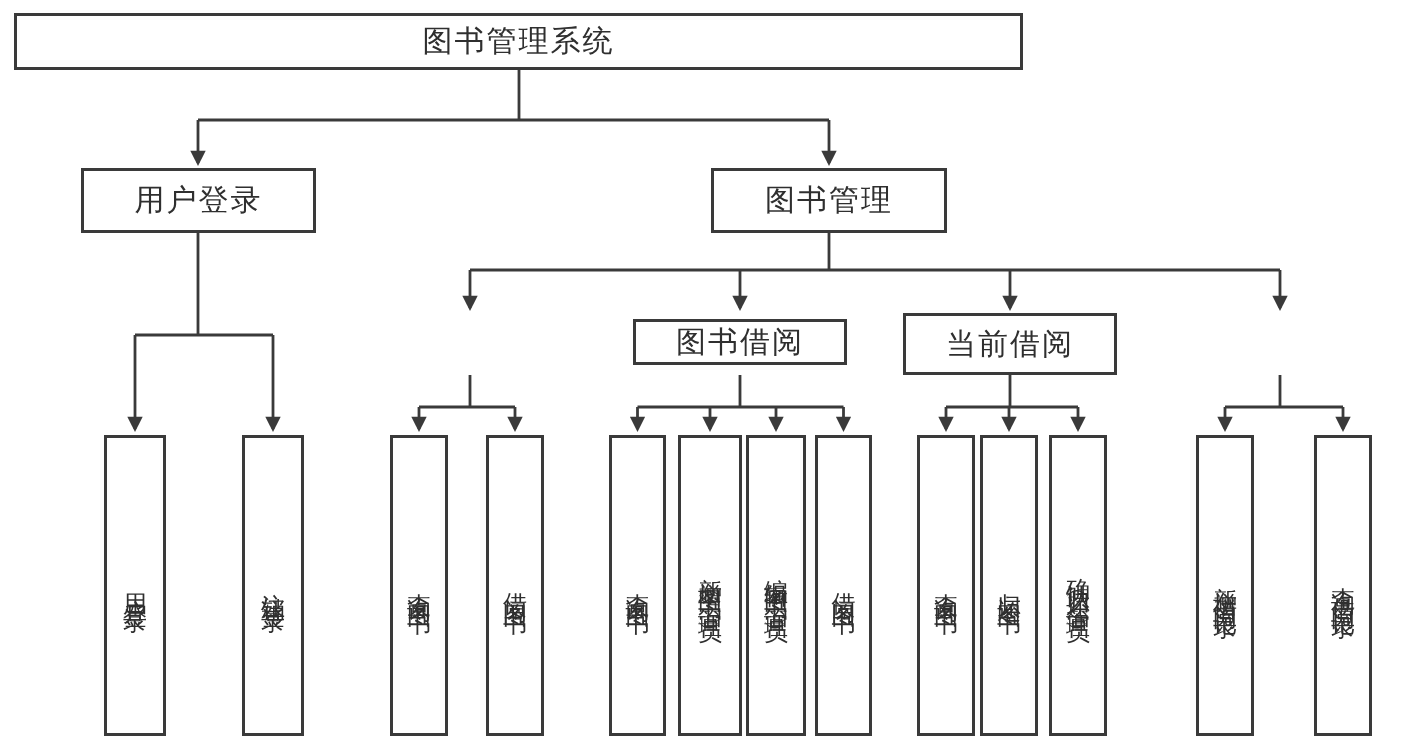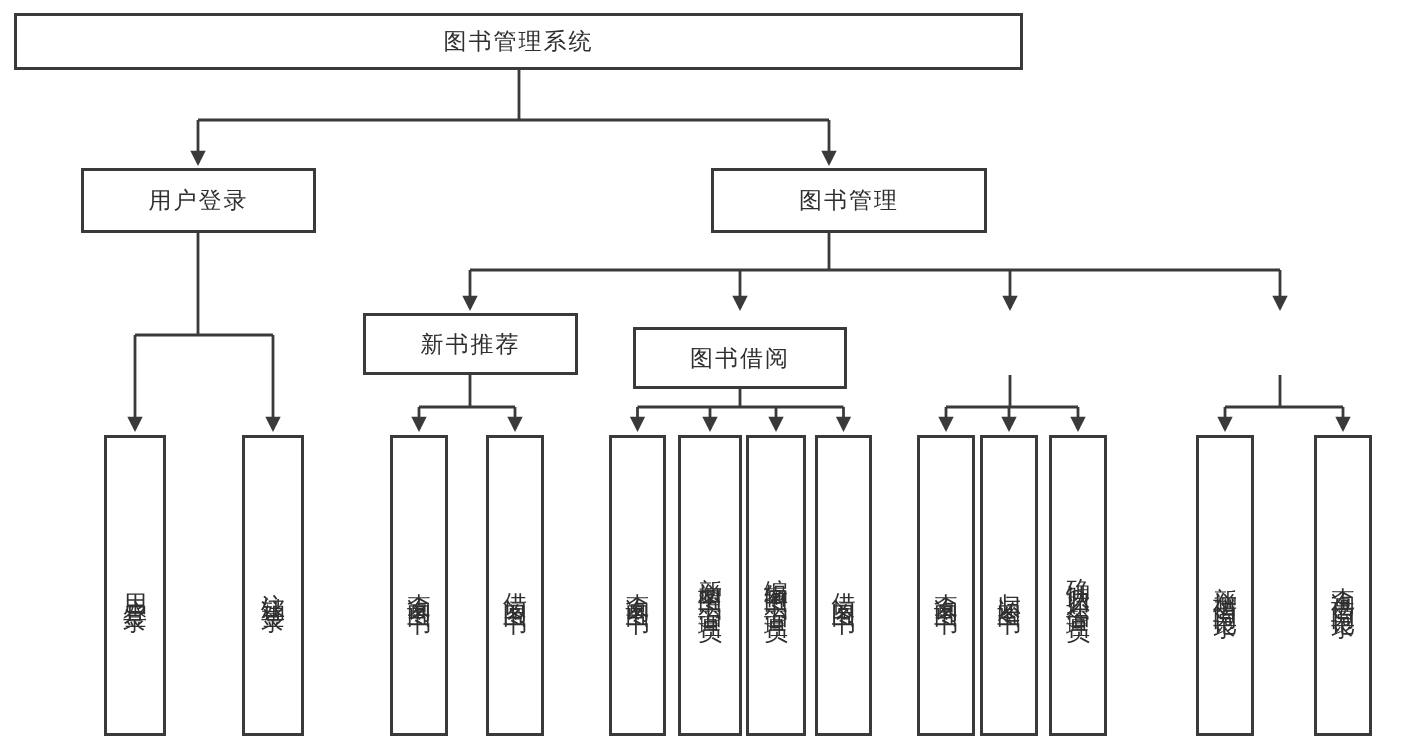--- a/index.html
+++ b/index.html
@@ -37,39 +37,39 @@
     position: absolute;
     box-sizing: border-box;
     border: 3px solid var(--line);
     background: var(--background);
     display: flex;
     align-items: center;
     justify-content: center;
     color: var(--text);
   }
   .h-node {
-    font-size: 23px;
+    font-size: 30px;
     letter-spacing: 2px;
     white-space: nowrap;
   }
   .v-node {
     writing-mode: vertical-rl;
     text-orientation: mixed;
     font-size: 24px;
     letter-spacing: 6px;
     line-height: 1;
     top: 435px;
     height: 301px;
   }
   
   .n-root            { left: 14px;   top: 13px;  width: 1009px; height: 57px; }
   .n-user-login      { left: 81px;   top: 168px; width: 235px;  height: 65px; }
-  .n-book-mgmt       { left: 711px;  top: 168px; width: 276px;  height: 65px; }
+  .n-book-mgmt       { left: 711px;  top: 168px; width: 236px;  height: 65px; }
   .n-new-book        { left: 363px;  top: 313px; width: 215px;  height: 62px; }
-  .n-book-borrow     { left: 633px;  top: 327px; width: 214px;  height: 62px; }
+  .n-book-borrow     { left: 633px;  top: 319px; width: 214px;  height: 46px; }
   .n-cur-borrow      { left: 903px;  top: 313px; width: 214px;  height: 62px; }
   .n-borrow-rec      { left: 1173px; top: 313px; width: 214px;  height: 62px; }
   .n-leaf-login      { left: 104px;  width: 62px; }
   .n-leaf-logout     { left: 242px;  width: 62px; }
   .n-leaf-query1     { left: 390px;  width: 58px; }
   .n-leaf-borrow1    { left: 486px;  width: 58px; }
   .n-leaf-query2     { left: 609px;  width: 57px; }
   .n-leaf-add-book   { left: 678px;  width: 64px; }
   .n-leaf-edit-book  { left: 746px;  width: 60px; }
   .n-leaf-borrow2    { left: 815px;  width: 57px; }
@@ -131,22 +131,22 @@
       <line class="seg" marker-end="url(#arrowhead)" x1="1225" y1="407" x2="1225" y2="429"></line>
       <line class="seg" marker-end="url(#arrowhead)" x1="1343" y1="407" x2="1343" y2="429"></line>
     </g>
   </svg>
 
   <div class="node h-node n-root">图书管理系统</div>
 
   <div class="node h-node n-user-login">用户登录</div>
   <div class="node h-node n-book-mgmt">图书管理</div>
 
-  <div class="node h-node n-new-book">新书推荐</div>
   <div class="node h-node n-book-borrow">图书借阅</div>
+  <div class="node h-node n-cur-borrow">当前借阅</div>
 
   <div class="node v-node n-leaf-login">用户登录</div>
   <div class="node v-node n-leaf-logout">注销登录</div>
 
   <div class="node v-node n-leaf-query1">查询图书</div>
   <div class="node v-node n-leaf-borrow1">借阅图书</div>
 
   <div class="node v-node n-leaf-query2">查询图书</div>
   <div class="node v-node n-leaf-add-book">新增图书（管理员）</div>
   <div class="node v-node n-leaf-edit-book">编辑图书（管理员）</div>

